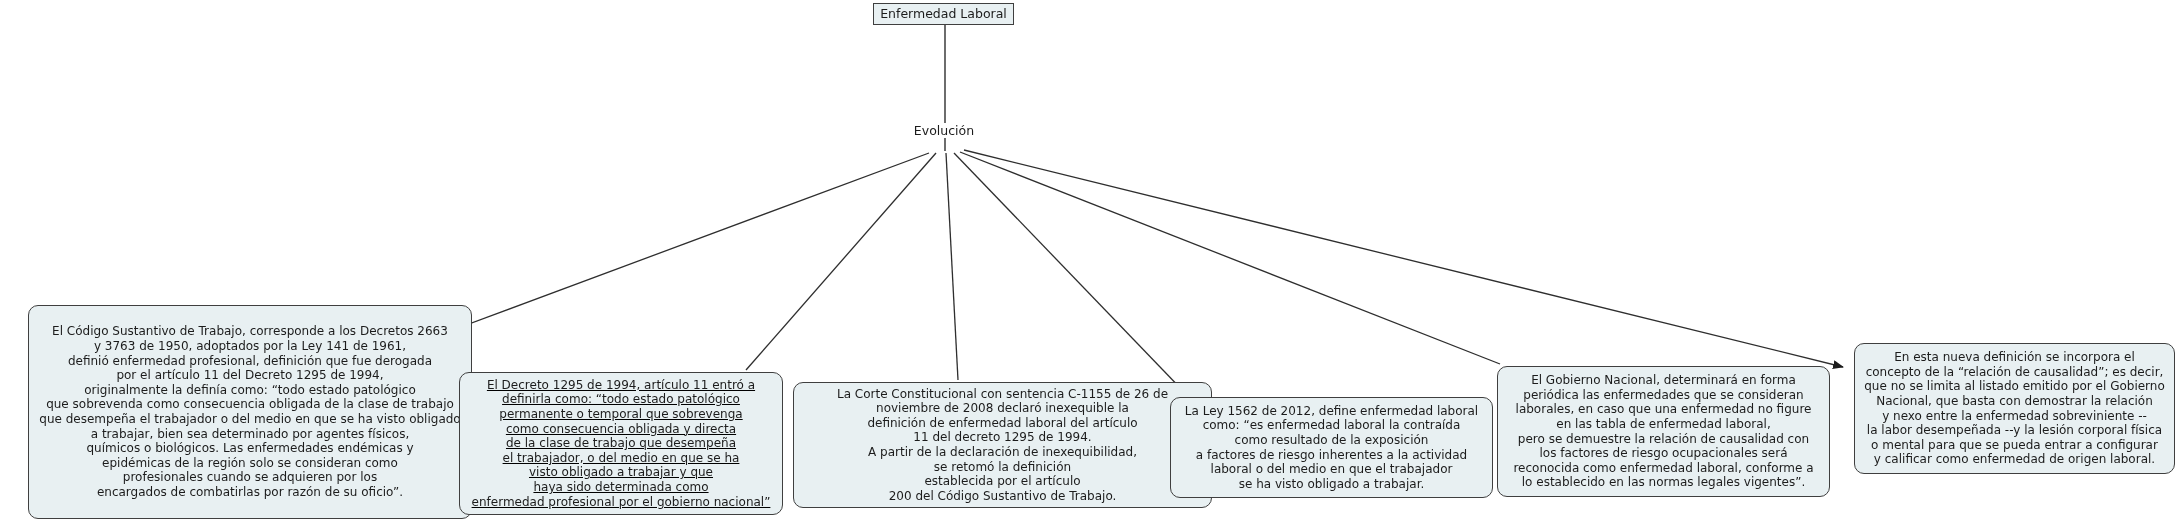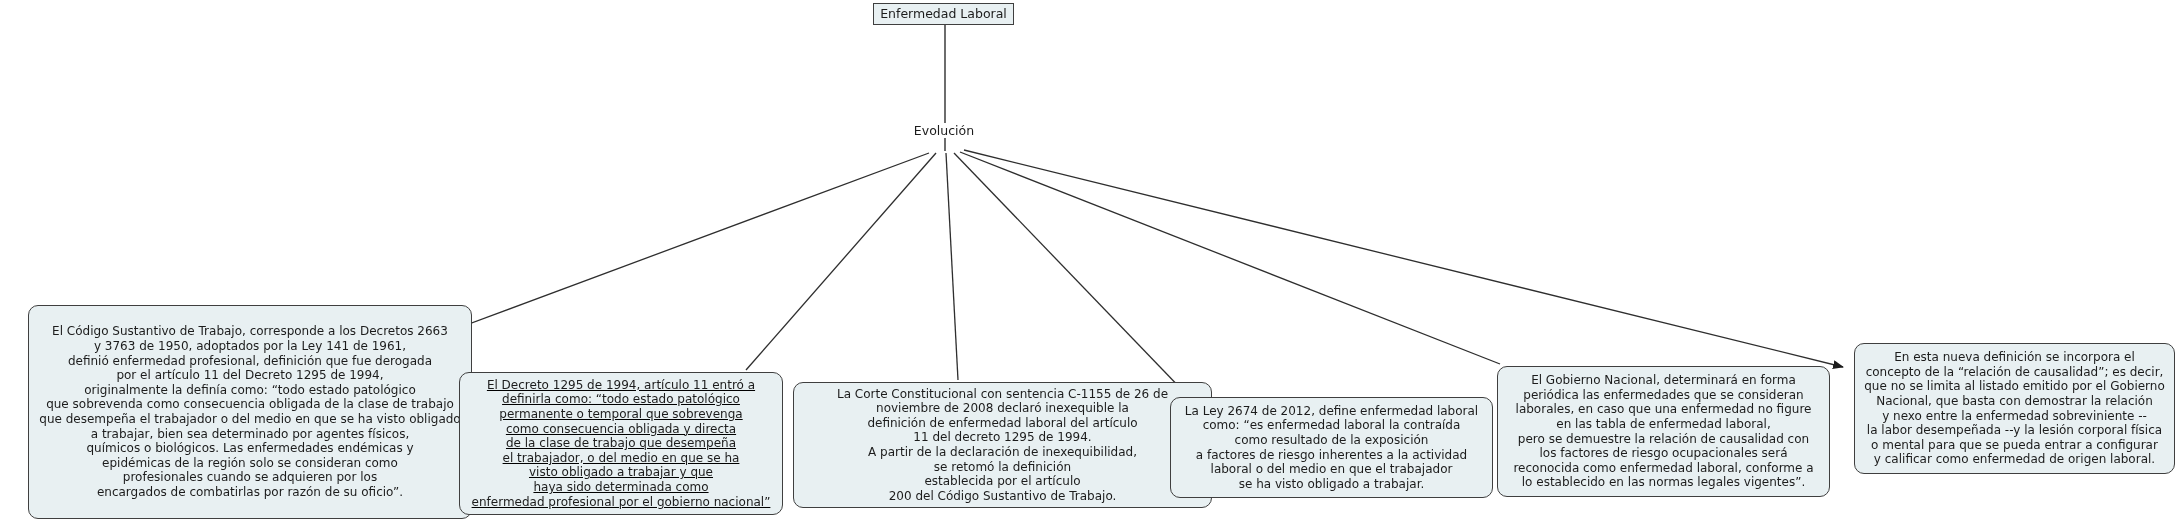--- a/index.html
+++ b/index.html
@@ -133,21 +133,21 @@
 noviembre de 2008 declaró inexequible la
 definición de enfermedad laboral del artículo
 11 del decreto 1295 de 1994.
 A partir de la declaración de inexequibilidad,
 se retomó la definición
 establecida por el artículo
 200 del Código Sustantivo de Trabajo.</span>
   </div>
 
   <div class="node box-4">
-    <span class="node-text">La Ley 2674 de 2012, define enfermedad laboral
+    <span class="node-text">La Ley 1562 de 2012, define enfermedad laboral
 como: “es enfermedad laboral la contraída
 como resultado de la exposición
 a factores de riesgo inherentes a la actividad
 laboral o del medio en que el trabajador
 se ha visto obligado a trabajar.</span>
   </div>
 
   <div class="node box-6">
     <span class="node-text">En esta nueva definición se incorpora el
 concepto de la “relación de causalidad”; es decir,

